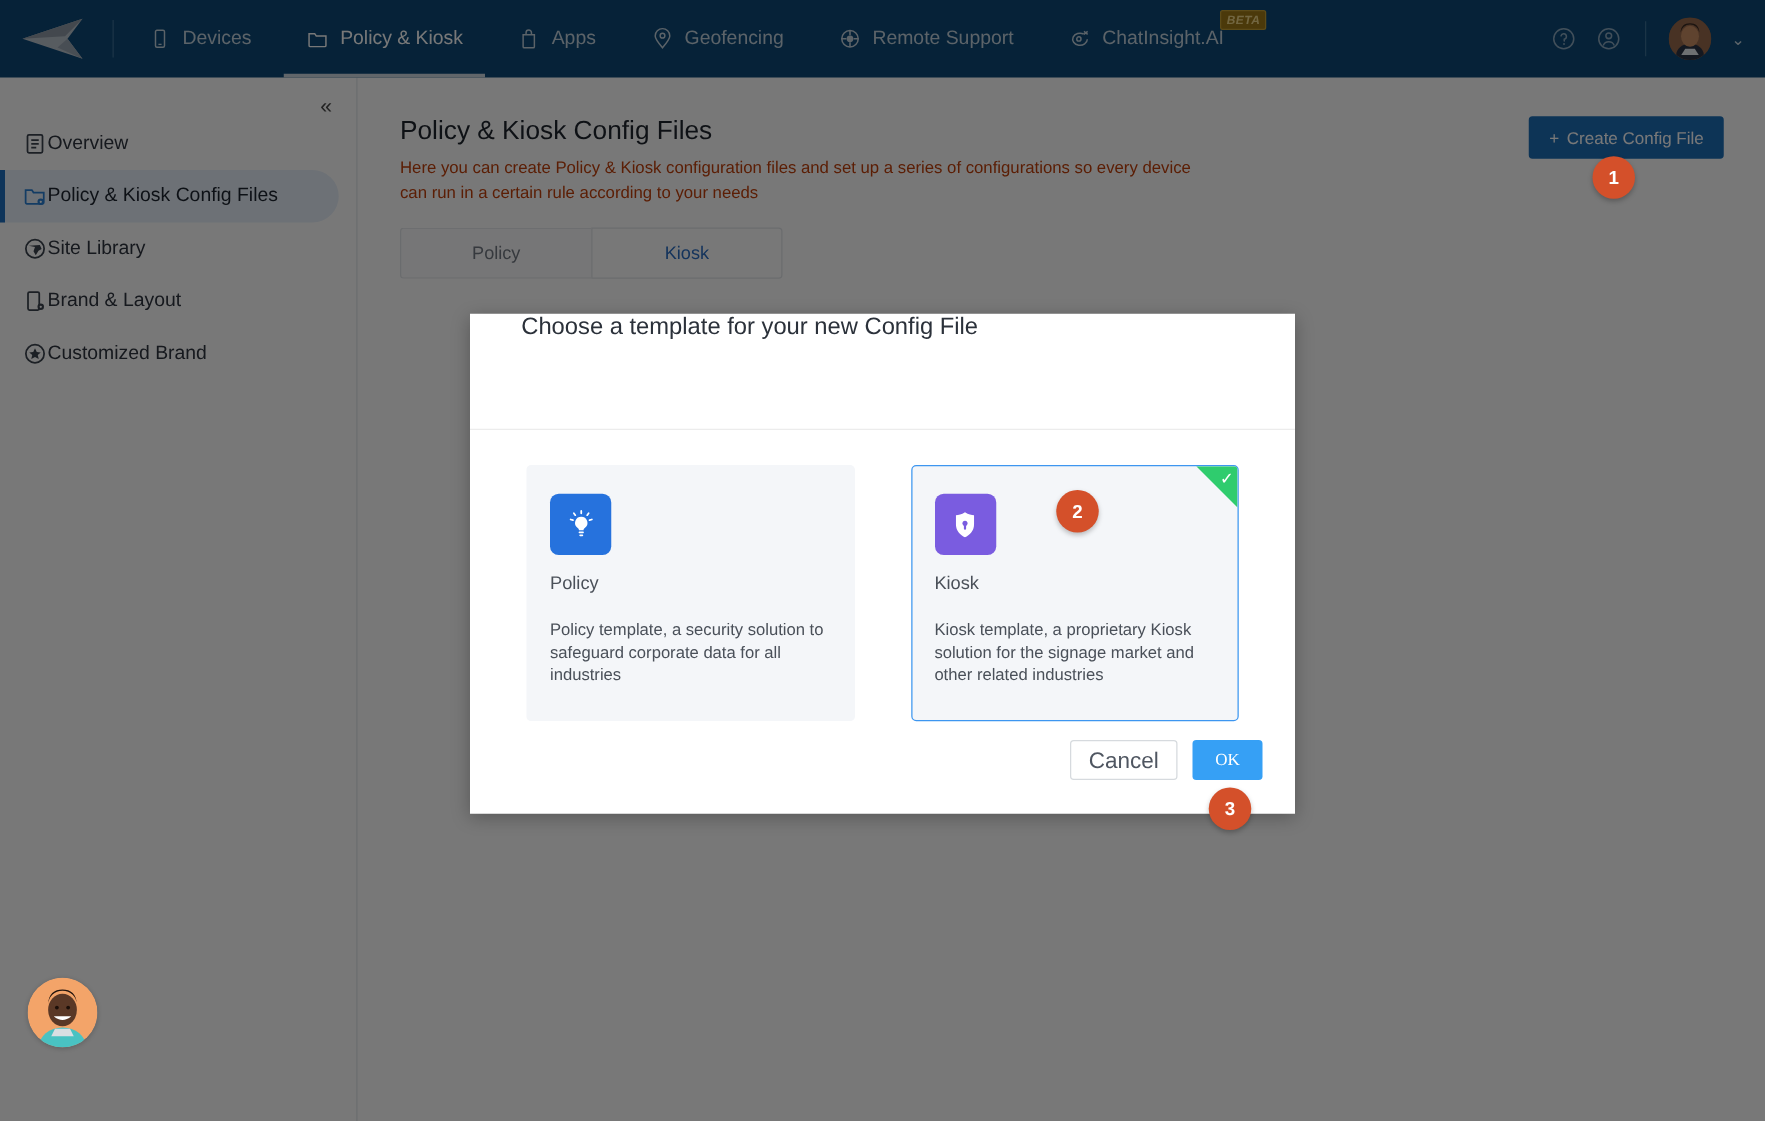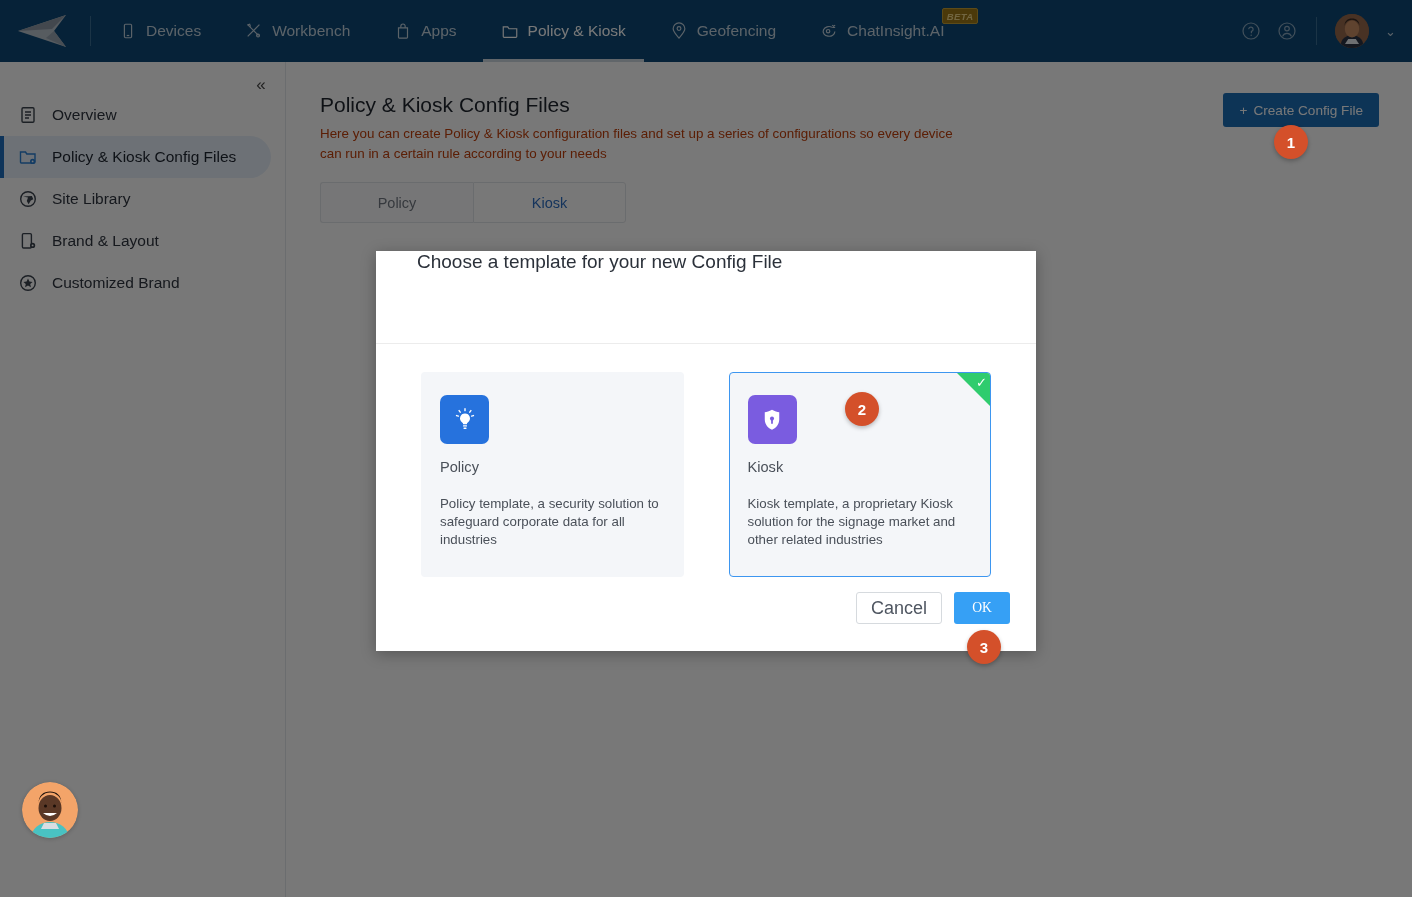--- a/index.html
+++ b/index.html
@@ -53,21 +53,21 @@
     position:absolute; left:0; top:62px; width:286px; height:835px;
     background:#ffffff; border-right:1px solid #e4e7eb; z-index:2;
   }
   .collapse-btn {
     position:absolute; right:10px; top:8px; width:28px; height:28px;
     display:flex; align-items:center; justify-content:center;
     color:#4a4a4a; font-size:17px; cursor:pointer; line-height:1;
   }
   .side-list { padding-top:32px; }
   .side-item {
-    position:relative; display:flex; align-items:center; gap:14px;
+    position:relative; display:flex; align-items:center; 
     height:42px; margin:0 14px 0 0; padding-left:18px;
     border-radius:0 22px 22px 0; color:#303640; font-size:15.5px; cursor:pointer;
   }
   .side-item.active { background:#e8f1fa; color:#1d2430; }
   .side-item.active::before {
     content:""; position:absolute; left:0; top:0; bottom:0; width:4px; background:#1e6fbf;
   }
   .side-ico { width:20px; height:20px; flex:none; color:#3c444f; }
   .side-item.active .side-ico { color:#2a7fd4; }
   .side-ico svg { display:block; width:20px; height:20px; }
@@ -178,60 +178,60 @@
       <div class="nav-item">
         <span class="nav-ico">
           <svg viewBox="0 0 20 20" fill="none" stroke="currentColor" stroke-width="1.3">
             <rect x="6" y="2.5" width="8" height="15" rx="1.3"></rect>
               <line x1="8.6" y1="15" x2="11.4" y2="15"></line>
           </svg>
         </span>
         <span>Devices</span>
       </div>
 
-      <div class="nav-item">
+
+      <div class="nav-item active">
         <span class="nav-ico">
           <svg viewBox="0 0 20 20" fill="none" stroke="currentColor" stroke-width="1.3">
-            <path d="M3 3 L13 13 M13 13 l2 2 M3 16 L16 3"></path>
-              <circle cx="14.5" cy="15" r="1.6"></circle>
-            <path d="M2.6 3.4 l2.6-.9 1 2.6"></path>
-          </svg>
-        </span>
-        <span>Workbench</span>
+            <path d="M2.5 5.5 h5 l1.4 2 h8.6 v8.5 a1 1 0 0 1 -1 1 H3.5 a1 1 0 0 1 -1 -1 Z"></path>
+          </svg>
+        </span>
+        <span>Policy &amp; Kiosk</span>
       </div>
 
       <div class="nav-item">
         <span class="nav-ico">
           <svg viewBox="0 0 20 20" fill="none" stroke="currentColor" stroke-width="1.3">
             <path d="M5 6.5 h10 v10.5 a1 1 0 0 1 -1 1 H6 a1 1 0 0 1 -1 -1 Z"></path>
             <path d="M7.6 6.5 V4.6 a2.4 2.4 0 0 1 4.8 0 V6.5"></path>
           </svg>
         </span>
         <span>Apps</span>
       </div>
 
-      <div class="nav-item active">
-        <span class="nav-ico">
-          <svg viewBox="0 0 20 20" fill="none" stroke="currentColor" stroke-width="1.3">
-            <path d="M2.5 5.5 h5 l1.4 2 h8.6 v8.5 a1 1 0 0 1 -1 1 H3.5 a1 1 0 0 1 -1 -1 Z"></path>
-          </svg>
-        </span>
-        <span>Policy &amp; Kiosk</span>
-      </div>
-
       <div class="nav-item">
         <span class="nav-ico">
           <svg viewBox="0 0 20 20" fill="none" stroke="currentColor" stroke-width="1.3">
             <path d="M10 18 C4.5 11.5 3.5 9.5 3.5 7.5 a6.5 6.5 0 0 1 13 0 c0 2-1 4-6.5 10.5Z"></path>
             <circle cx="10" cy="7.3" r="2.1"></circle>
           </svg>
         </span>
         <span>Geofencing</span>
       </div>
 
+      <div class="nav-item">
+        <span class="nav-ico">
+          <svg viewBox="0 0 20 20" fill="none" stroke="currentColor" stroke-width="1.4">
+            <circle cx="10" cy="10" r="7.3"></circle>
+              <circle cx="10" cy="10" r="3" fill="currentColor" stroke="none"></circle>
+            <path d="M10 2.7 V6.8 M10 13.2 V17.3 M2.7 10 H6.8 M13.2 10 H17.3"></path>
+          </svg>
+        </span>
+        <span>Remote Support</span>
+      </div>
 
       <div class="nav-item">
         <span class="nav-ico">
           <svg viewBox="0 0 20 20" fill="none" stroke="currentColor" stroke-width="1.3">
             <path d="M16.5 10.5 a6.5 5.4 0 1 1 -3.2 -4.7"></path>
             <path d="M13.5 3.5 l3.3 2.6 M16.8 3.5 l-3.3 2.6"></path>
             <circle cx="9" cy="10.2" r="1.9"></circle>
           </svg>
         </span>
         <span>ChatInsight.AI</span>

